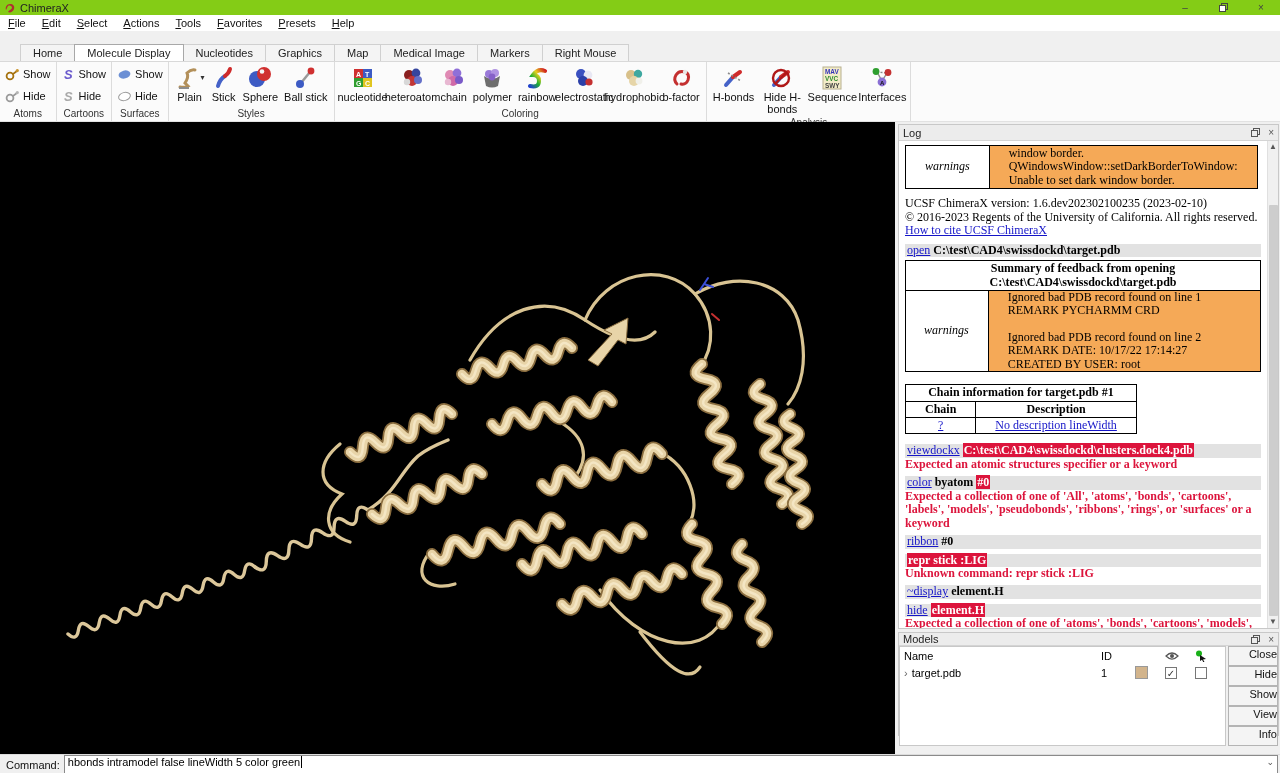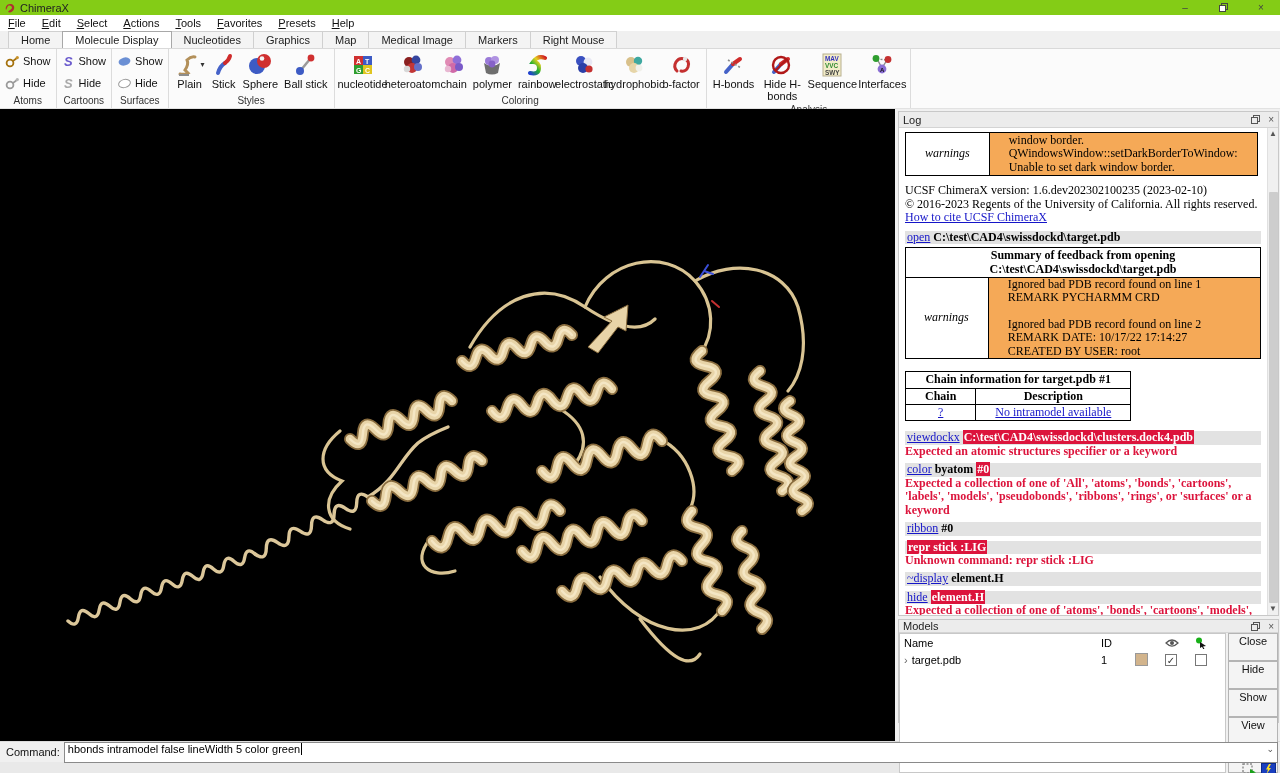--- a/index.html
+++ b/index.html
@@ -12,22 +12,22 @@
   .titlebar .app-icon { width:12px; height:12px; margin-right:4px; }
   .win-controls { margin-left:auto; display:flex; }
   .win-btn { width:38px; height:15px; display:flex; align-items:center; justify-content:center;
     font-size:10px; color:#444; }
   .menubar { height:16px; background:#ffffff; display:flex; align-items:center;
     font-size:11px; color:#111; }
   .menu-item { display:inline-block; padding:0 8px; }
   .menu-item::first-letter { text-decoration:underline; }
 
   
-  .tabbar { height:18px; background:#f0f0f0; display:flex; align-items:flex-end;
-    font-size:11px; border-bottom:1px solid #d9d9d9; padding-left:8px; }
+  .tabbar { height:31px; background:#f0f0f0; display:flex; align-items:flex-end;
+    font-size:11px; border-bottom:1px solid #d9d9d9; padding-left:20px; }
   .tab { padding:2px 12px 2px; border:1px solid #d0d0d0; border-bottom:none;
     background:#f4f4f4; color:#222; margin-right:-1px; height:17px; }
   .tab.active { background:#ffffff; border-color:#a8a8a8; font-weight:400; position:relative; }
 
   
   .ribbon { height:60px; background:#fbfbfb; display:flex; border-bottom:1px solid #e2e2e2; }
   .rgroup { display:flex; flex-direction:column; border-right:1px solid #dcdcdc; padding:1px 3px 0; }
   .rgroup-body { flex:1; display:flex; }
   .rgroup-label { font-size:10px; color:#333; text-align:center; padding:1px 0 2px; }
   .stackcol { display:flex; flex-direction:column; justify-content:space-around; }
@@ -79,22 +79,22 @@
   .models-panel { height:104px; margin-top:3px; }
   .models-body { flex:1; display:flex; background:#f0f0f0; }
   .models-table { flex:1; background:#ffffff; border:1px solid #c8c8c8; font-size:11px; }
   .mrow { display:grid; grid-template-columns:1fr 34px 30px 30px 30px; align-items:center;
     height:17px; padding-left:4px; }
   .mcell { display:flex; align-items:center; }
   .swatch { width:13px; height:13px; border:1px solid #999; }
   .cb { width:12px; height:12px; border:1px solid #777; background:#fff; font-size:10px;
     line-height:11px; text-align:center; color:#333; }
   .models-btns { width:52px; display:flex; flex-direction:column; padding-left:2px; }
-  .mbtn { height:28px; background:#f4f4f4; border:1px solid #b4b4b4; font-size:11px;
-    color:#111; text-align:center; line-height:14px; margin-bottom:0px; }
+  .mbtn { height:20px; background:#f4f4f4; border:1px solid #b4b4b4; font-size:11px;
+    color:#111; text-align:right; line-height:14px; margin-bottom:0px; }
 
   
   .cmdbar { height:21px; background:#f0f0f0; display:flex; align-items:center; padding:0 2px;
     border-top:1px solid #dcdcdc; }
   .cmdbar .lbl { font-size:11px; color:#111; margin:0 4px; }
   .cmd-input { flex:1; height:21px; background:#fff; border:1px solid #8a8a8a;
     font-size:11px; display:flex; align-items:flex-start; padding:0 3px; position:relative; }
   .caret { display:inline-block; width:1px; height:12px; background:#000; margin-left:1px; }
   .cmd-dd { position:absolute; right:3px; top:1px; font-size:9px; color:#555; }
   .statusbar { height:14px; background:#e9e9e9; display:flex; align-items:center;
@@ -531,21 +531,21 @@
                   <td class="tbl-title" colspan="2">Chain information for target.pdb #1</td>
                 </tr>
             <tr>
               <th>Chain</th>
               <th style="padding:1px 14px">Description</th>
             </tr>
             <tr>
               <td>
                     <a class="link chain-link">?</a>
                   </td>
-              <td><a class="link">No intramodel available</a></td>
+              <td><a class="link">No description lineWidth</a></td>
             </tr>
           </tbody>
             </table>
 
           <div style="margin-top:10px">
             <div class="cmd-bar"><span class="cmd-link">viewdockx</span><span> </span><span class="hl">C:\test\CAD4\swissdockd\clusters.dock4.pdb</span></div>
             <div class="log-error">Expected an atomic structures specifier or a keyword</div>
 
             <div class="cmd-bar"><span class="cmd-link">color</span><span> byatom </span><span class="hl">#0</span></div>
             <div class="log-error">Expected a collection of one of 'All', 'atoms', 'bonds', 'cartoons', 'labels', 'models', 'pseudobonds', 'ribbons', 'rings', or 'surfaces' or a keyword</div>

